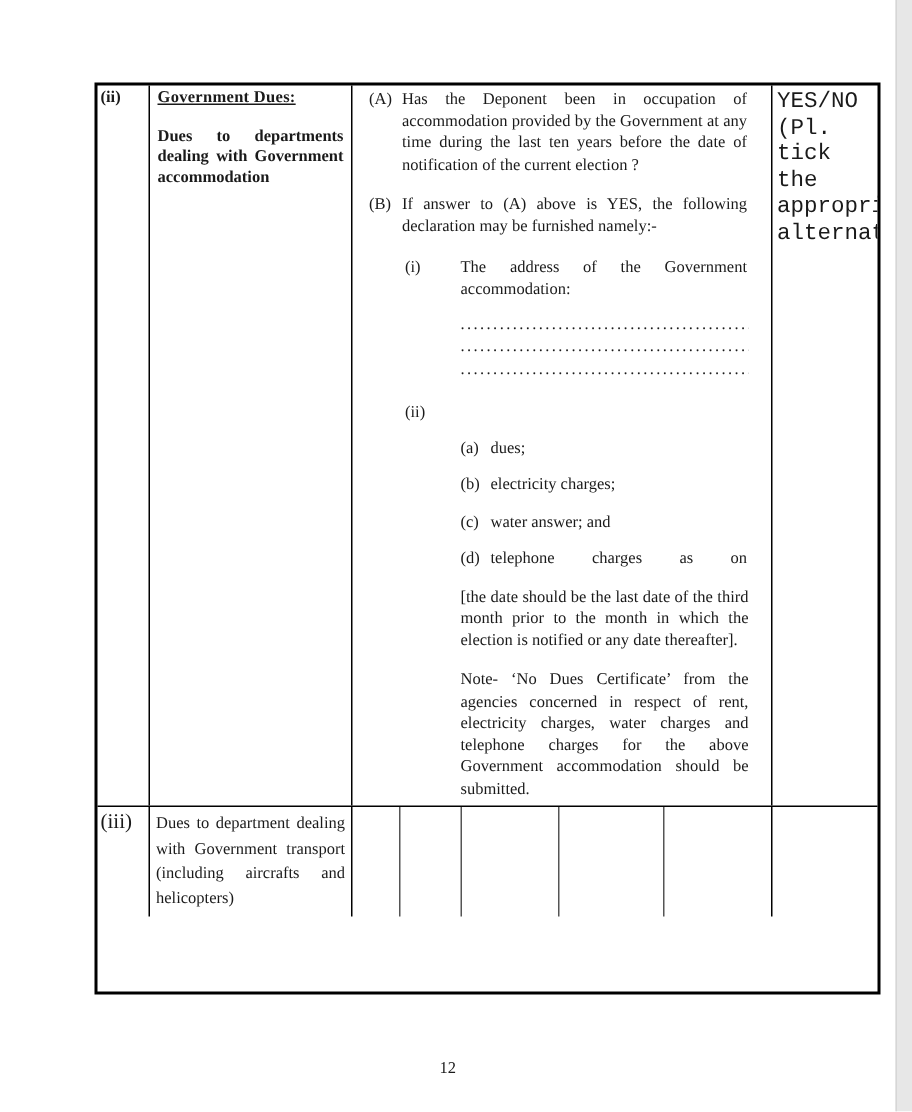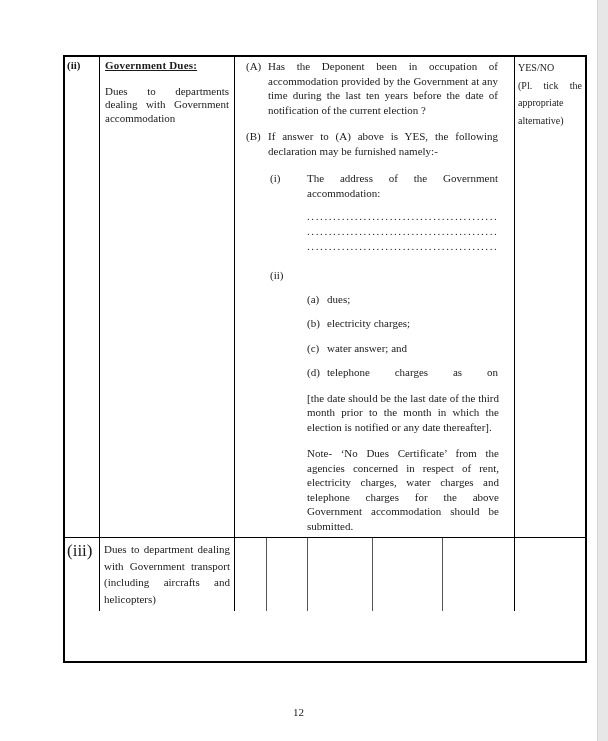--- a/index.html
+++ b/index.html
@@ -42,21 +42,21 @@
   .c-sno { font-size: 11px; padding: 1px 2px; line-height: 14px; }
   .sno-bold { font-weight: bold; }
 
   .c-subject { font-size: 11px; line-height: 13.5px; padding: 2px 5px 0 5px; }
   .subject-title {
     font-weight: bold;
     text-decoration: underline;
     letter-spacing: 0.2px;
     margin-bottom: 12px;
   }
-  .subject-body { text-align: justify; }
+  .subject-body { text-align: justify; font-weight: bold; }
 
   .c-details { font-size: 11px; line-height: 14.5px; padding: 2px 16px 0 11px; }
   .just { text-align: justify; }
 
   .hang { display: flex; }
   .hang .lbl { flex: 0 0 auto; }
   .hang .txt { flex: 1 1 auto; }
   .lA .lbl { width: 22px; }
   .lA { margin-bottom: 12px; }
   .lB { margin-bottom: 13px; }
@@ -69,24 +69,24 @@
     line-height: 14px; letter-spacing: 1.6px;
     white-space: nowrap; overflow: hidden;
     margin-bottom: 1px;
   }
   .dots-gap { margin-bottom: 15px; }
   .d-first { text-align: justify; text-align-last: justify; }
   .d-dots { letter-spacing: 0.5px; }
   .para { margin-left: 61px; width: 192px; text-align: justify; }
   .bracket-note { margin-bottom: 12px; }
 
-  .c-yesno { font-size: 10px; line-height: 17.5px; padding: 2px 3px 0 3px; text-align: justify; }
+  .c-yesno { font-size: 15px; line-height: 17.5px; padding: 2px 3px 0 3px; text-align: justify; font-family: Liberation Mono, monospace; }
 
   .c-subject-iii { font-size: 11px; line-height: 16.5px; padding: 3px 4px 0 4px; text-align: justify; }
-  .c-sno-iii { font-size: 17px; padding: 3px 2px; }
+  .c-sno-iii { font-size: 14px; padding: 3px 2px; }
 
   .page-number {
     position: absolute; left: 0; width: 597px; top: 706px;
     text-align: center; font-size: 11px;
   }
 </style>
 </head>
 <body>
 
 <div class="page">

